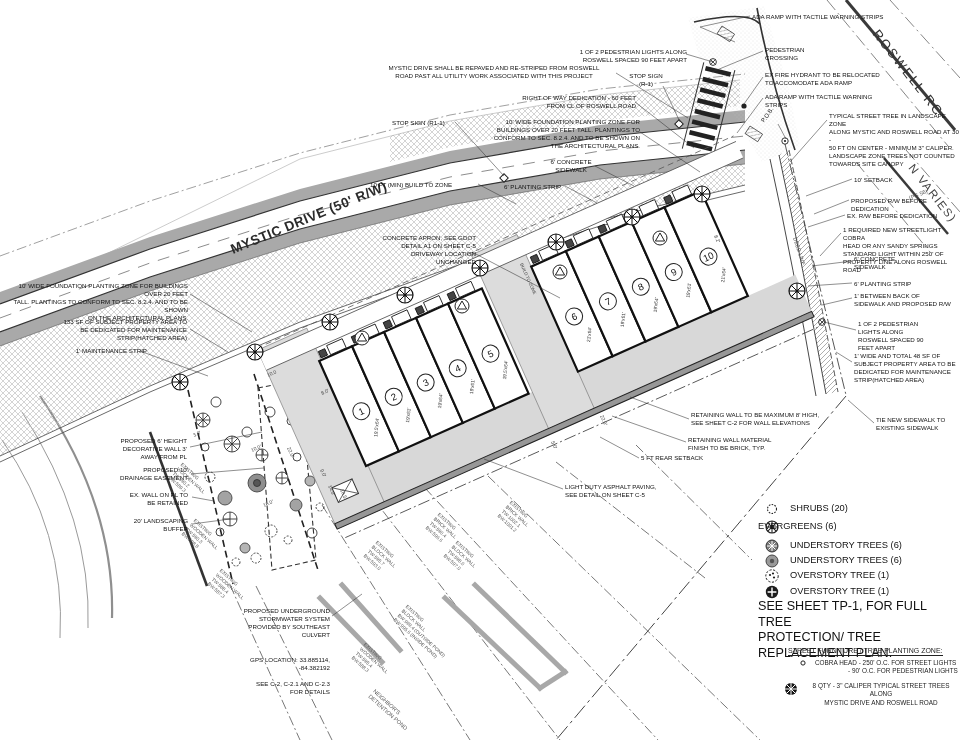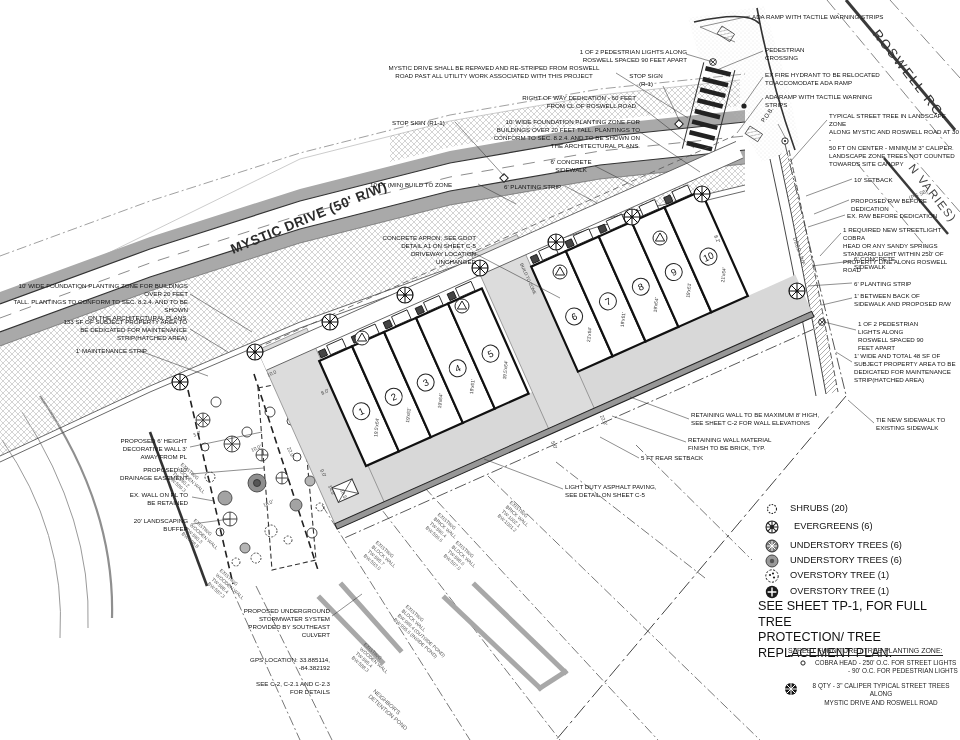--- a/index.html
+++ b/index.html
@@ -564,21 +564,21 @@
 <div class="wl rot" style="left:512px;top:500px;">EXISTING
 BRICK WALL
 TW:1002.1
 BW:1001.2</div>
 <div class="wl rot" style="left:408px;top:604px;">EXISTING
 BLOCK WALL
 BW:999.4 (OUTSIDE POND)
 BW:995.6 (INSIDE POND)</div>
 
 <div class="legend-item" style="left:790px;top:503px;">SHRUBS (20)</div>
-<div class="legend-item" style="left:794px;top:521px;">EVERGREENS (6)</div>
+<div class="legend-item" style="left:758px;top:521px;">EVERGREENS (6)</div>
 <div class="legend-item" style="left:790px;top:540px;">UNDERSTORY TREES (6)</div>
 <div class="legend-item" style="left:790px;top:555px;">UNDERSTORY TREES (6)</div>
 <div class="legend-item" style="left:790px;top:570px;">OVERSTORY TREE (1)</div>
 <div class="legend-item" style="left:790px;top:586px;">OVERSTORY TREE (1)</div>
 <div class="legend-note" style="left:758px;top:599px;">SEE SHEET TP-1, FOR FULL TREE
 PROTECTION/ TREE
 REPLACEMENT PLAN.</div>
 <div class="furn-title" style="left:788px;top:647px;">STREET FURNITURE / TREE PLANTING ZONE:</div>
 <div class="furn-item" style="left:815px;top:659px;">COBRA HEAD - 250' O.C. FOR STREET LIGHTS</div>
 <div class="furn-item" style="left:848px;top:667px;">- 90' O.C. FOR PEDESTRIAN LIGHTS</div>

